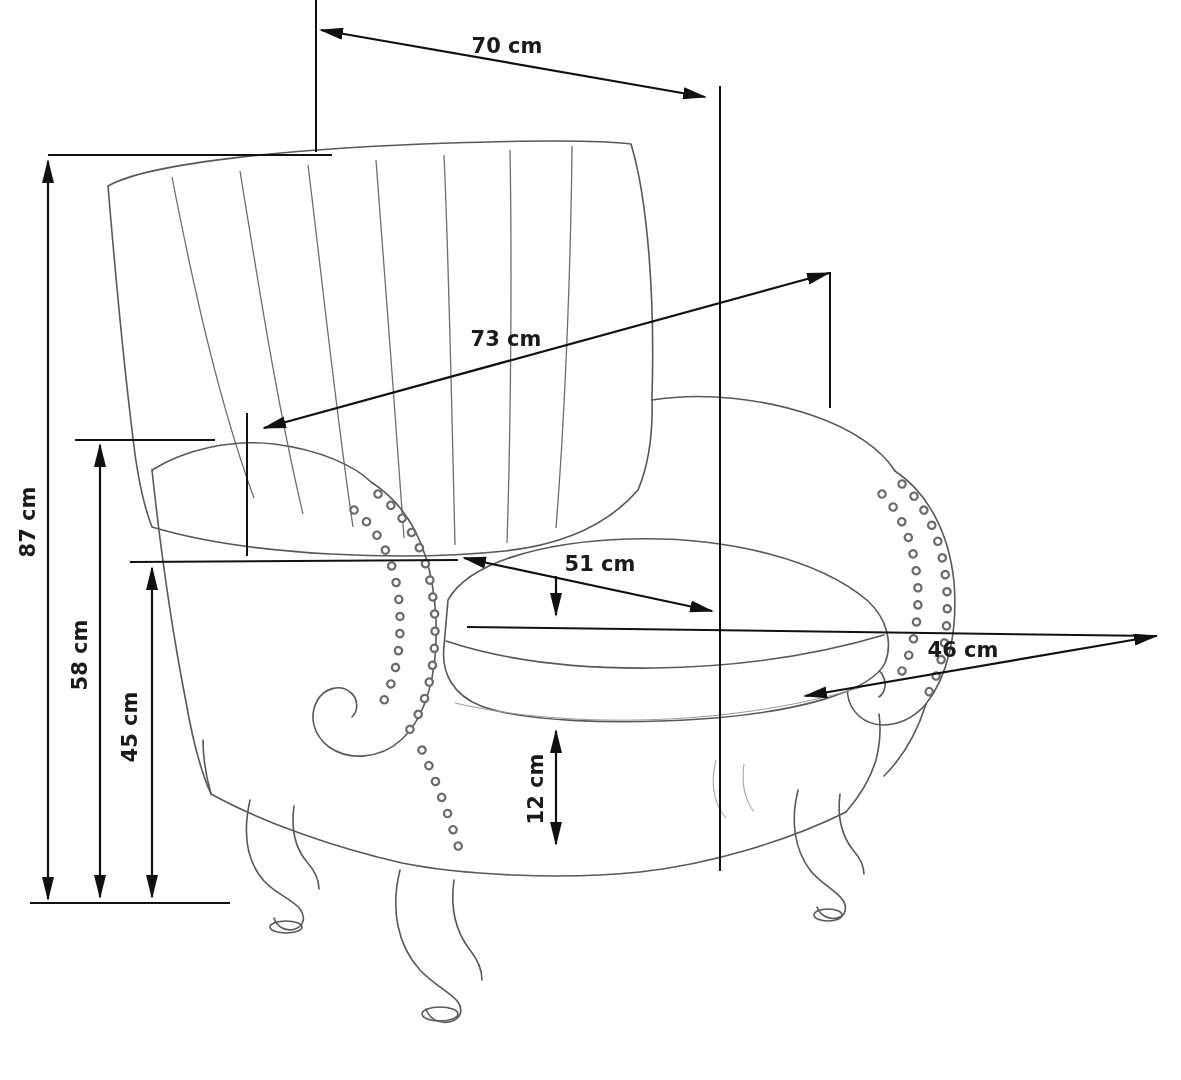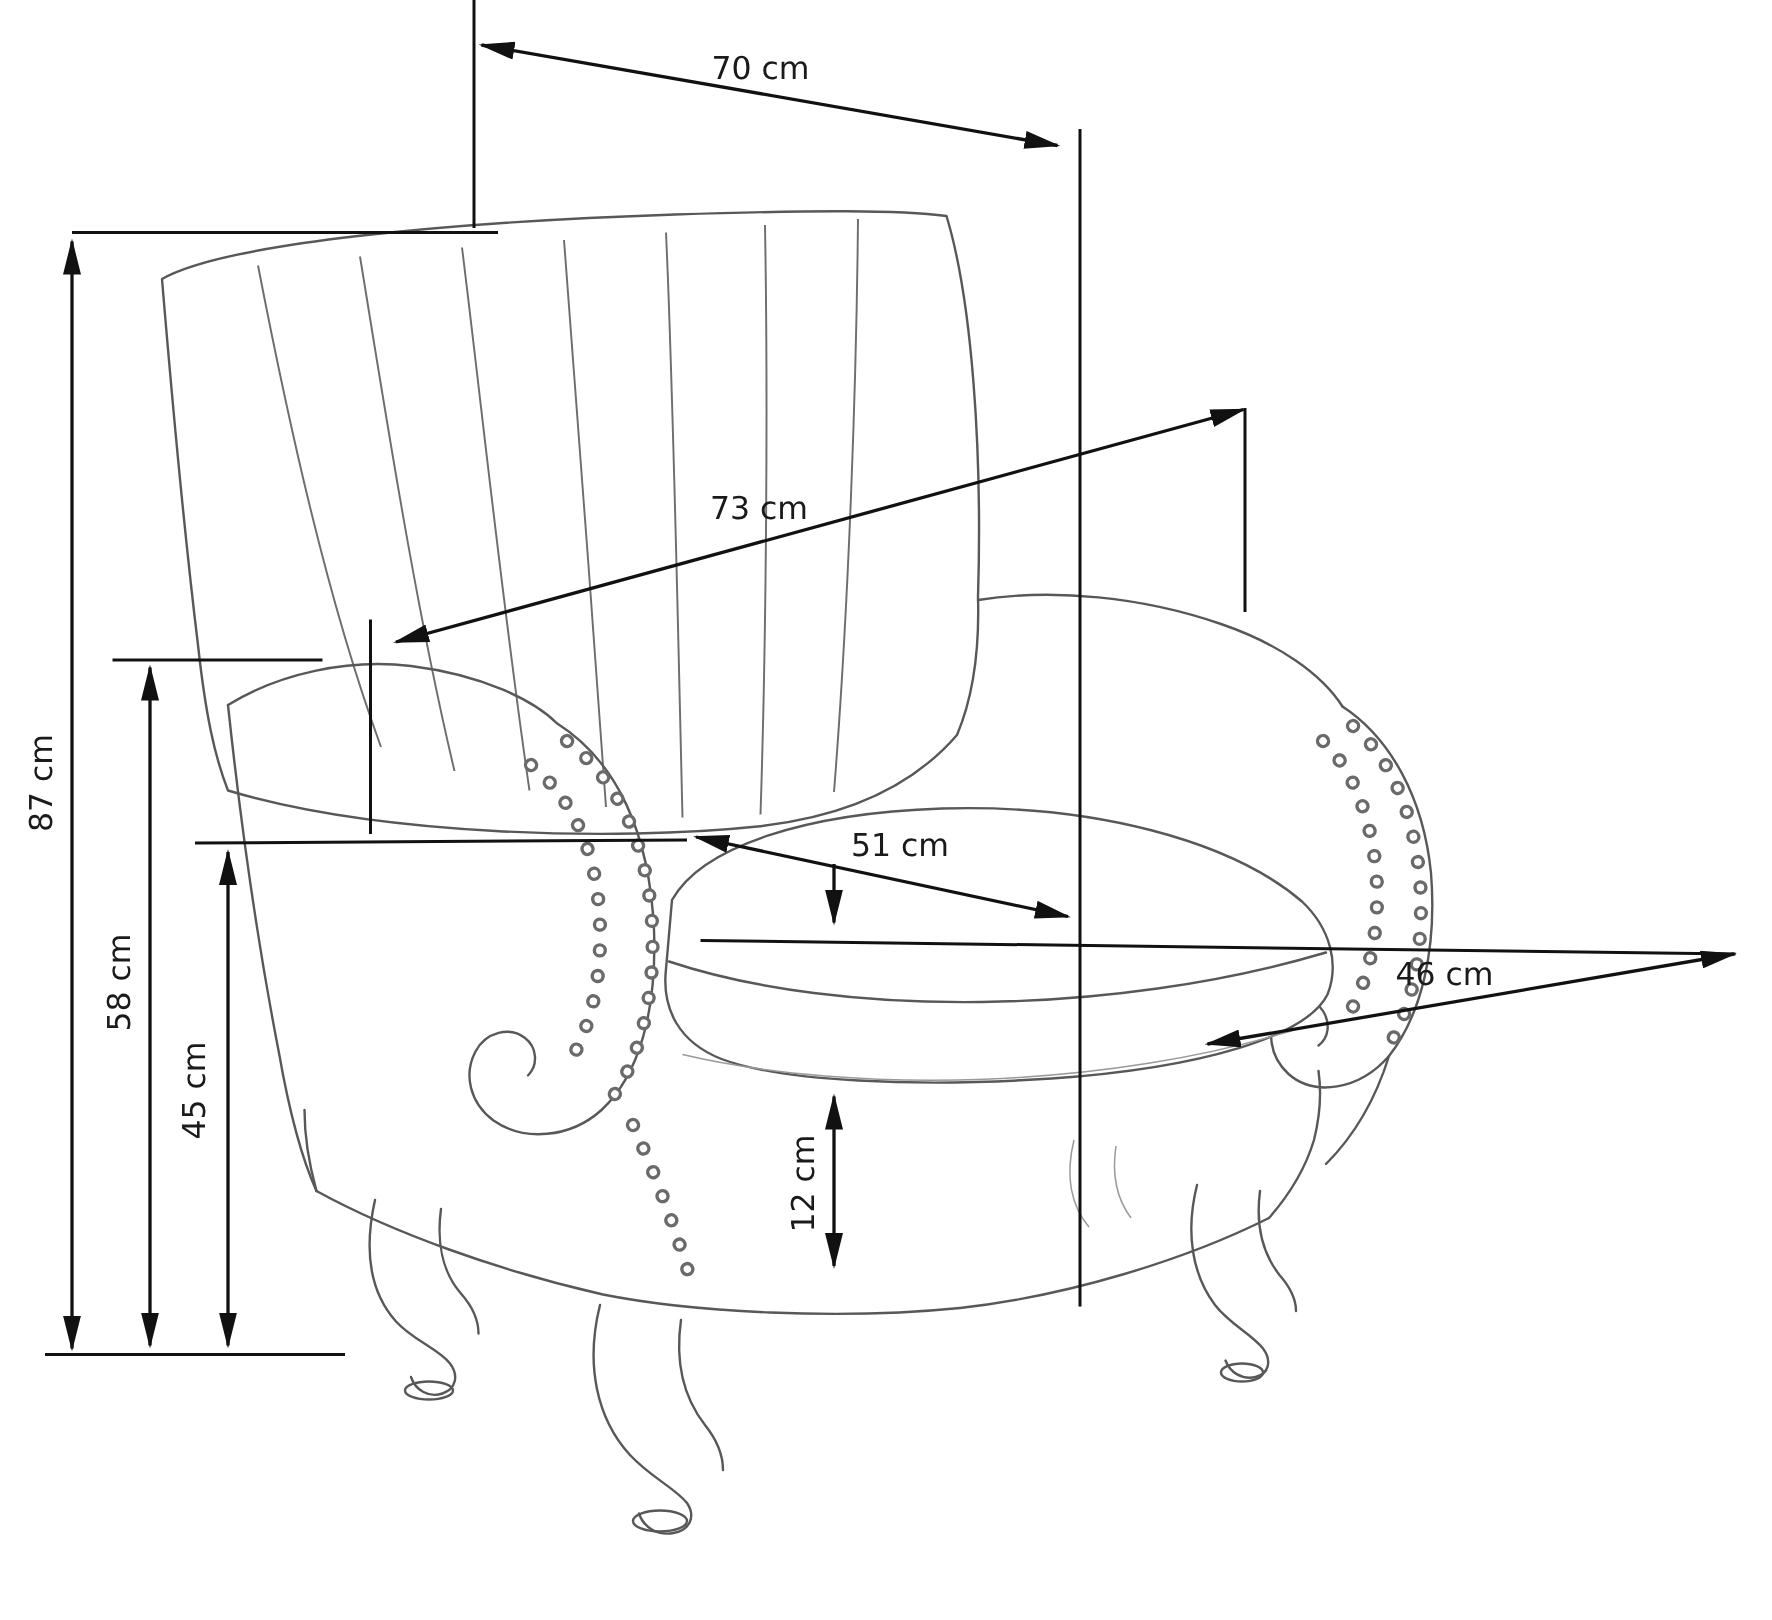--- a/index.html
+++ b/index.html
@@ -1,18 +1,18 @@
 <!DOCTYPE html>
 <html><head>
 <meta charset="utf-8">
 <style>
   html, body { margin:0; padding:0; background:#ffffff; }
   .stage {
     position:relative; width:1181px; height:1080px; background:#ffffff;
-    font-family:"DejaVu Sans","Liberation Sans",sans-serif; overflow:hidden;
+    font-family:"DejaVu Sans","Liberation Sans",sans-serif; overflow:hidden;font-weight:bold;
   }
   svg { display:block; }
   text {
     font-family:"DejaVu Sans","Liberation Sans",sans-serif;
     font-size:21px; fill:#1a1a1a;
   }
   .dim  { stroke:#111111; stroke-width:2.2; fill:none; }
   .ext  { stroke:#111111; stroke-width:2;   fill:none; }
   .chair      { stroke:#585858; stroke-width:1.6; fill:none; stroke-linecap:round; stroke-linejoin:round; }
   .chair-fill { stroke:#585858; stroke-width:1.6; fill:#ffffff; stroke-linejoin:round; }

